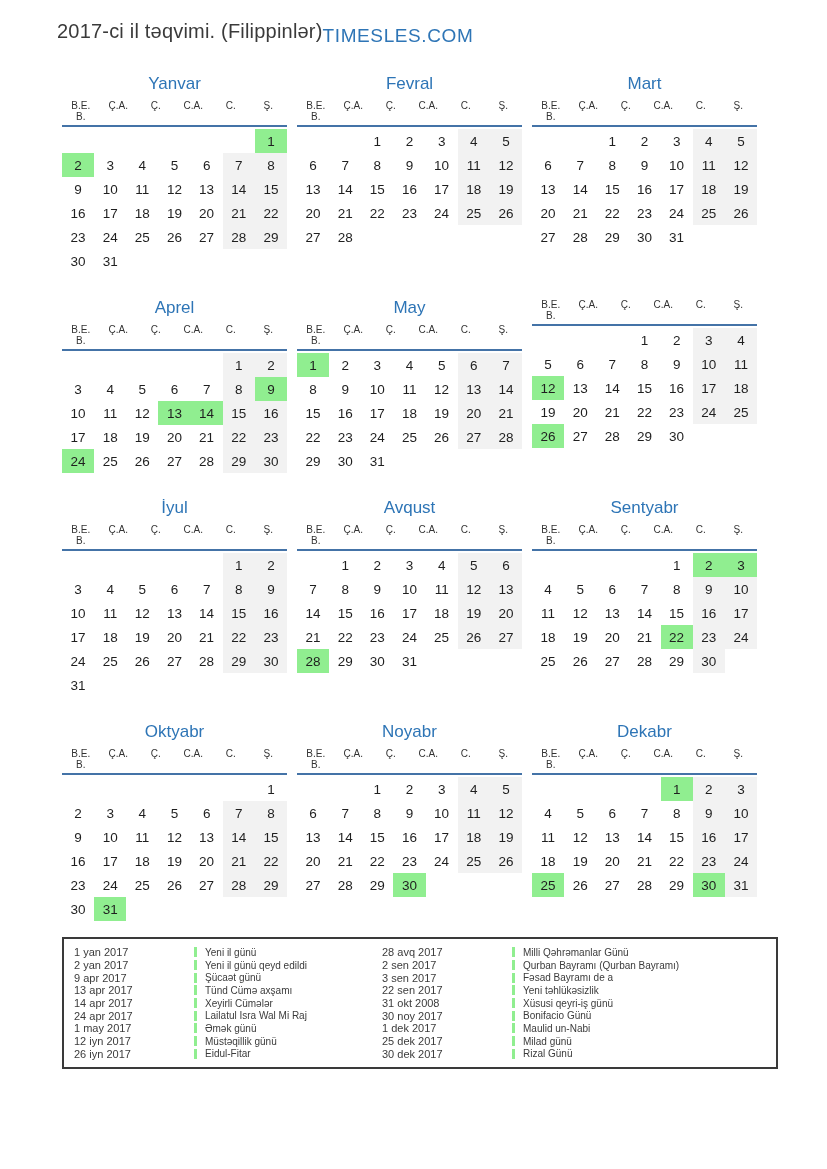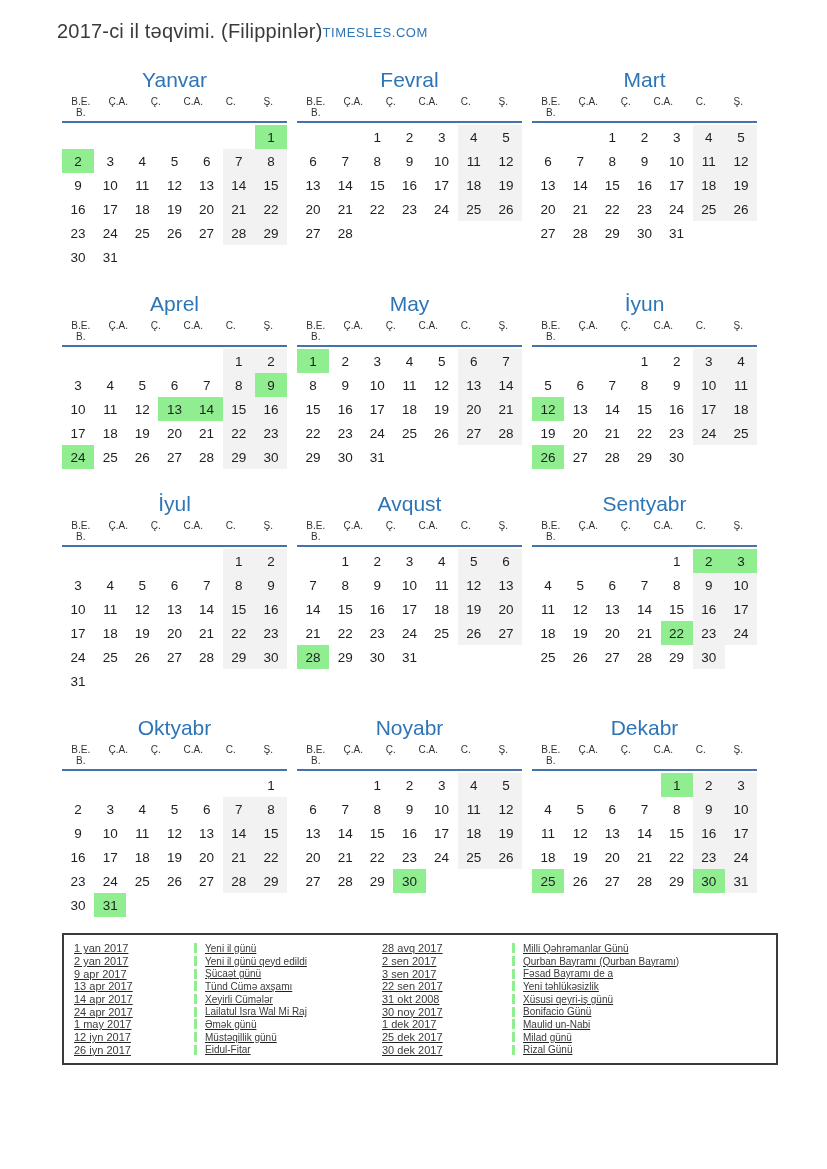--- a/index.html
+++ b/index.html
@@ -8,33 +8,33 @@
     font-family: "Liberation Sans", sans-serif;
     color: #222; overflow: hidden; position: relative;
   }
 
   
   .page-header {
     display: flex; justify-content: flex-start; align-items: flex-start;
     margin: 20px 59px 0 57px;
   }
   .page-title { font-size: 20px; font-weight: 400; color: #3a3a3a; letter-spacing: 0.2px; }
-  .brand-link { font-size: 13px; color: #2e75b6; text-decoration: none; letter-spacing: 0.6px; margin-top: 5px; }
+  .brand-link { font-size: 19px; color: #2e75b6; text-decoration: none; letter-spacing: 0.6px; margin-top: 5px; }
 
   
   .months {
     display: grid;
     grid-template-columns: repeat(3, 225px);
     column-gap: 10px; row-gap: 26px;
     align-items: start;
     margin: 28px 0 0 62px;
   }
   .month { width: 225px; }
   .month-title {
-    text-align: center; color: #2e75b6; font-size: 21px;
+    text-align: center; color: #2e75b6; font-size: 17px;
     height: 18px; line-height: 18px; margin-bottom: 7px;
   }
   .dow-row {
     display: grid; grid-template-columns: repeat(6, 1fr);
     border-bottom: 2px solid #4473a7; padding-bottom: 3px;
   }
   .dow { text-align: center; font-size: 10px; color: #333; }
   .month-grid {
     display: grid; grid-template-columns: repeat(7, 1fr);
     grid-auto-rows: 24px; margin-top: 2px;
@@ -49,21 +49,20 @@
   
   .legend {
     margin: 16px 0 0 62px; width: 702px;
     border: 2px solid #3a3a3a;
     padding: 7px 0 7px 10px; box-sizing: content-box;
   }
   .legend-grid {
     display: grid;
     grid-template-columns: 120px 188px 130px 1fr;
     row-gap: 0;
-    text-decoration: underline;
   }
   .legend-grid > div { height: 12.7px; display: flex; align-items: center; }
   .legend-date { font-size: 11px; color: #3b3b3b; }
   .legend-name { font-size: 10px; color: #3b3b3b; }
   .tick {
     display: inline-block; width: 3px; height: 10px;
     background: #90ee90; margin-right: 8px; flex: 0 0 3px;
   }
 </style>
 </head>
@@ -326,21 +325,20 @@
         <div class="cell">30</div>
         <div class="cell">31</div>
         <div class="cell"></div>
         <div class="cell"></div>
         <div class="cell"></div>
         <div class="cell"></div>
       </div>
   </div>
 
   <div class="month">
-    <div class="month-title">İyun</div>
     <div class="dow-row">
         <span class="dow">B.E.</span>
         <span class="dow">Ç.A.</span>
         <span class="dow">Ç.</span>
         <span class="dow">C.A.</span>
         <span class="dow">C.</span>
         <span class="dow">Ş.</span>
         <span class="dow">B.</span>
       </div>
     <div class="month-grid">

